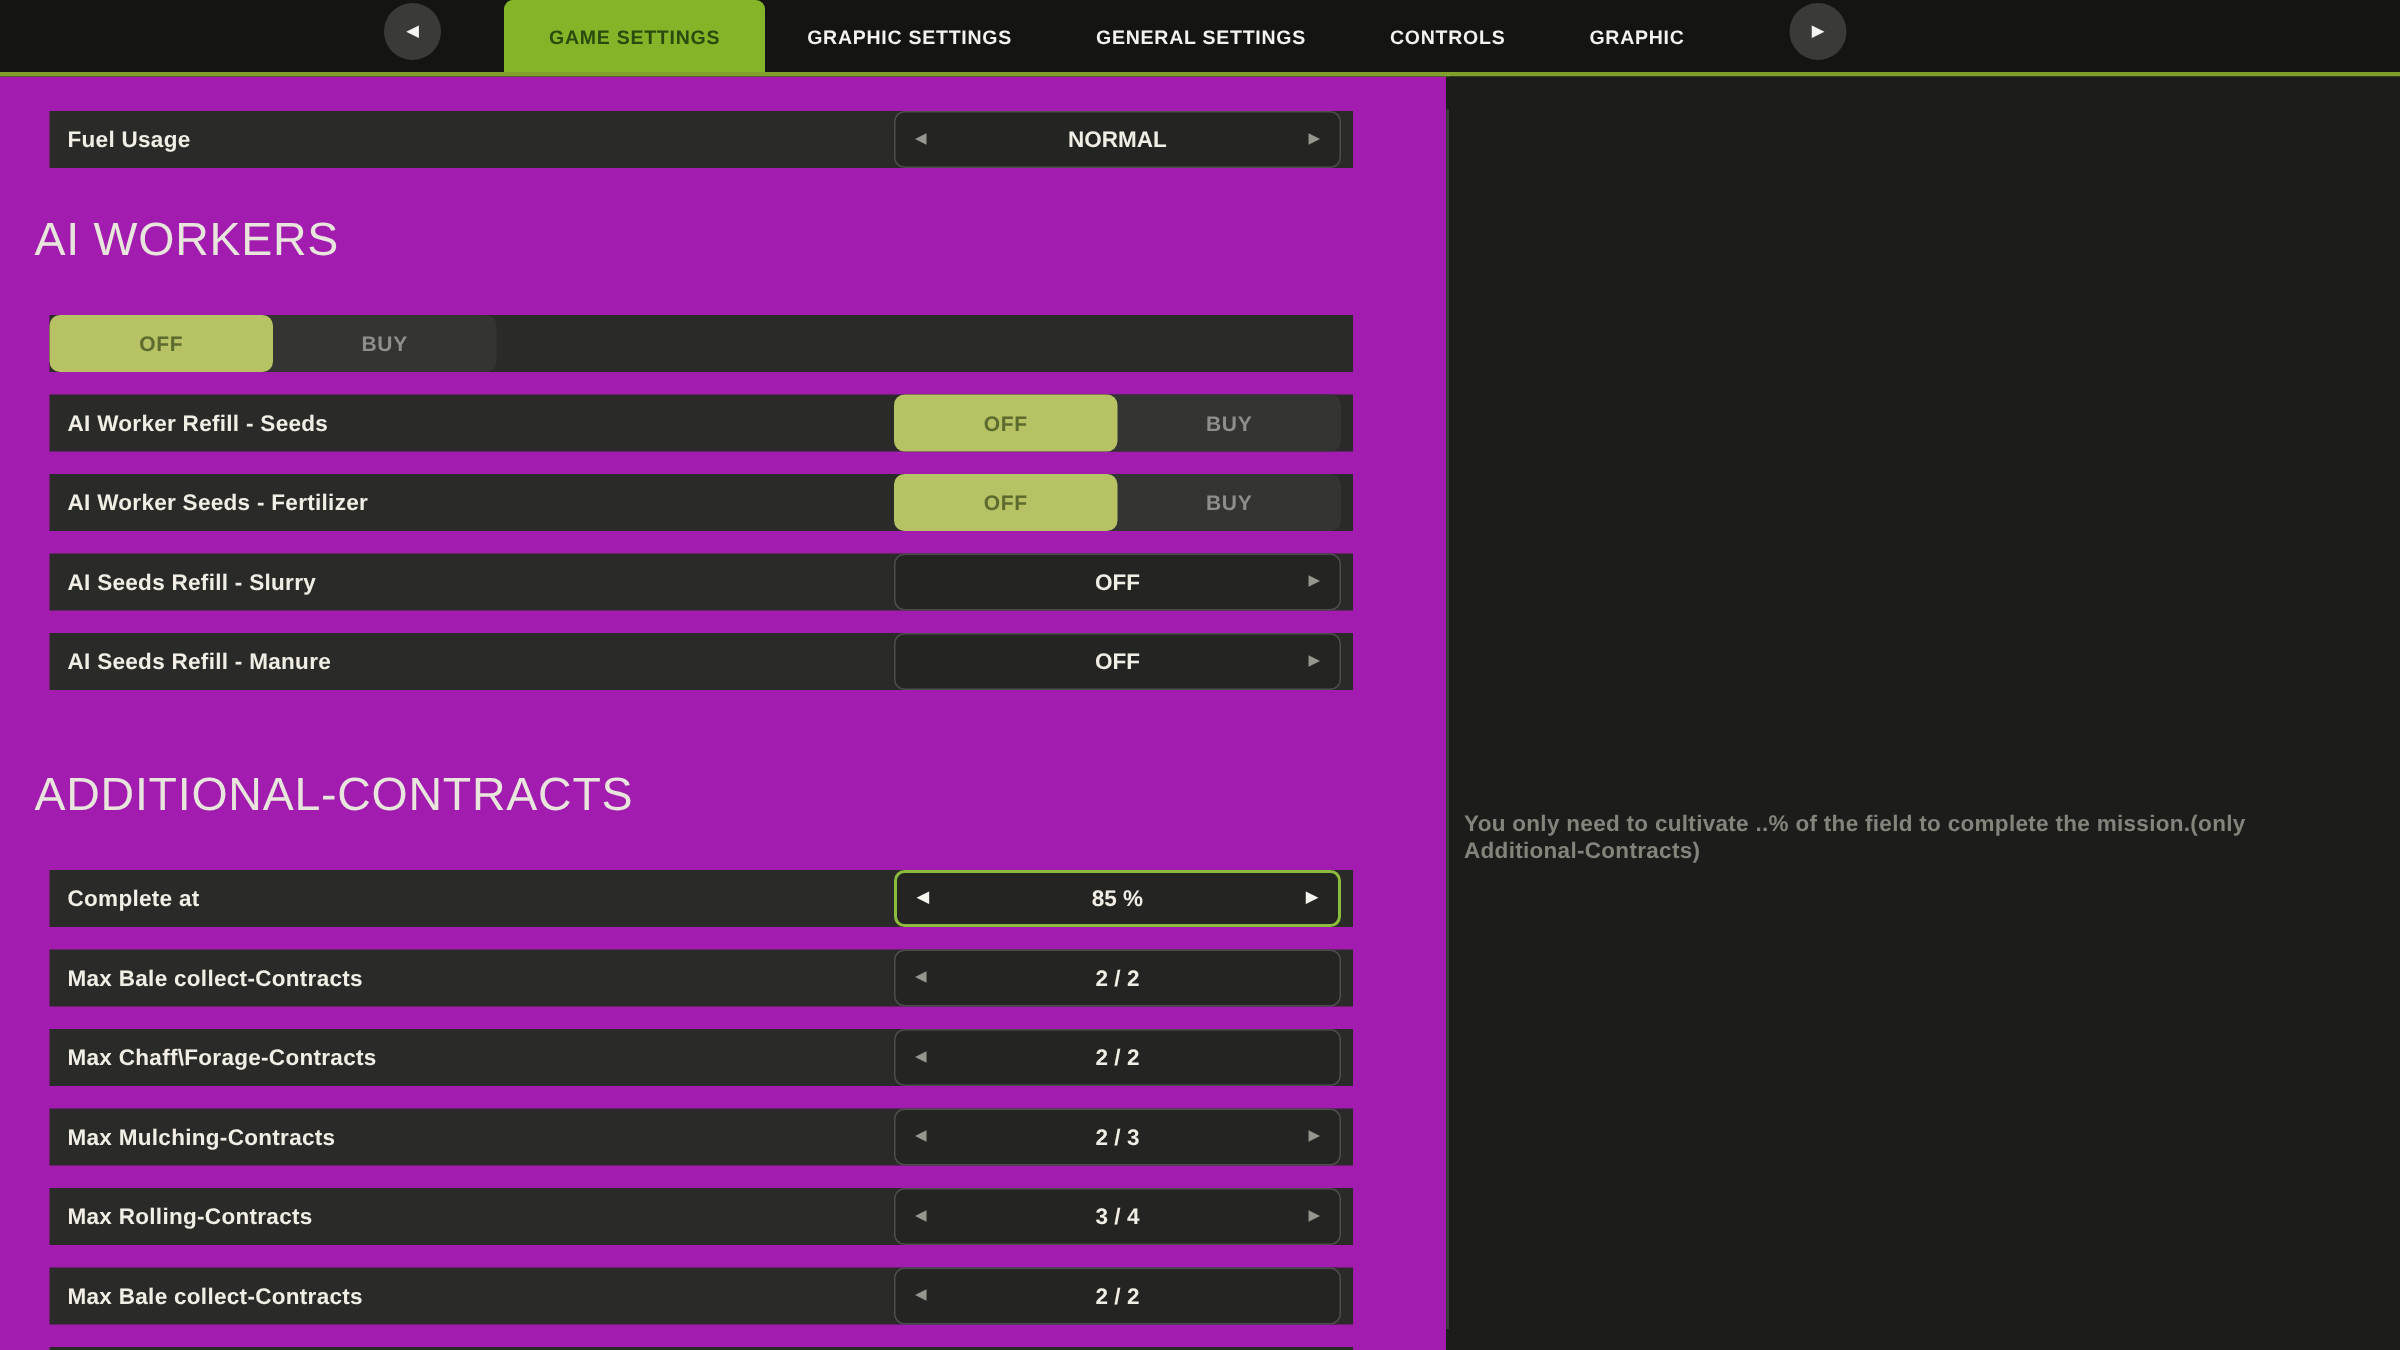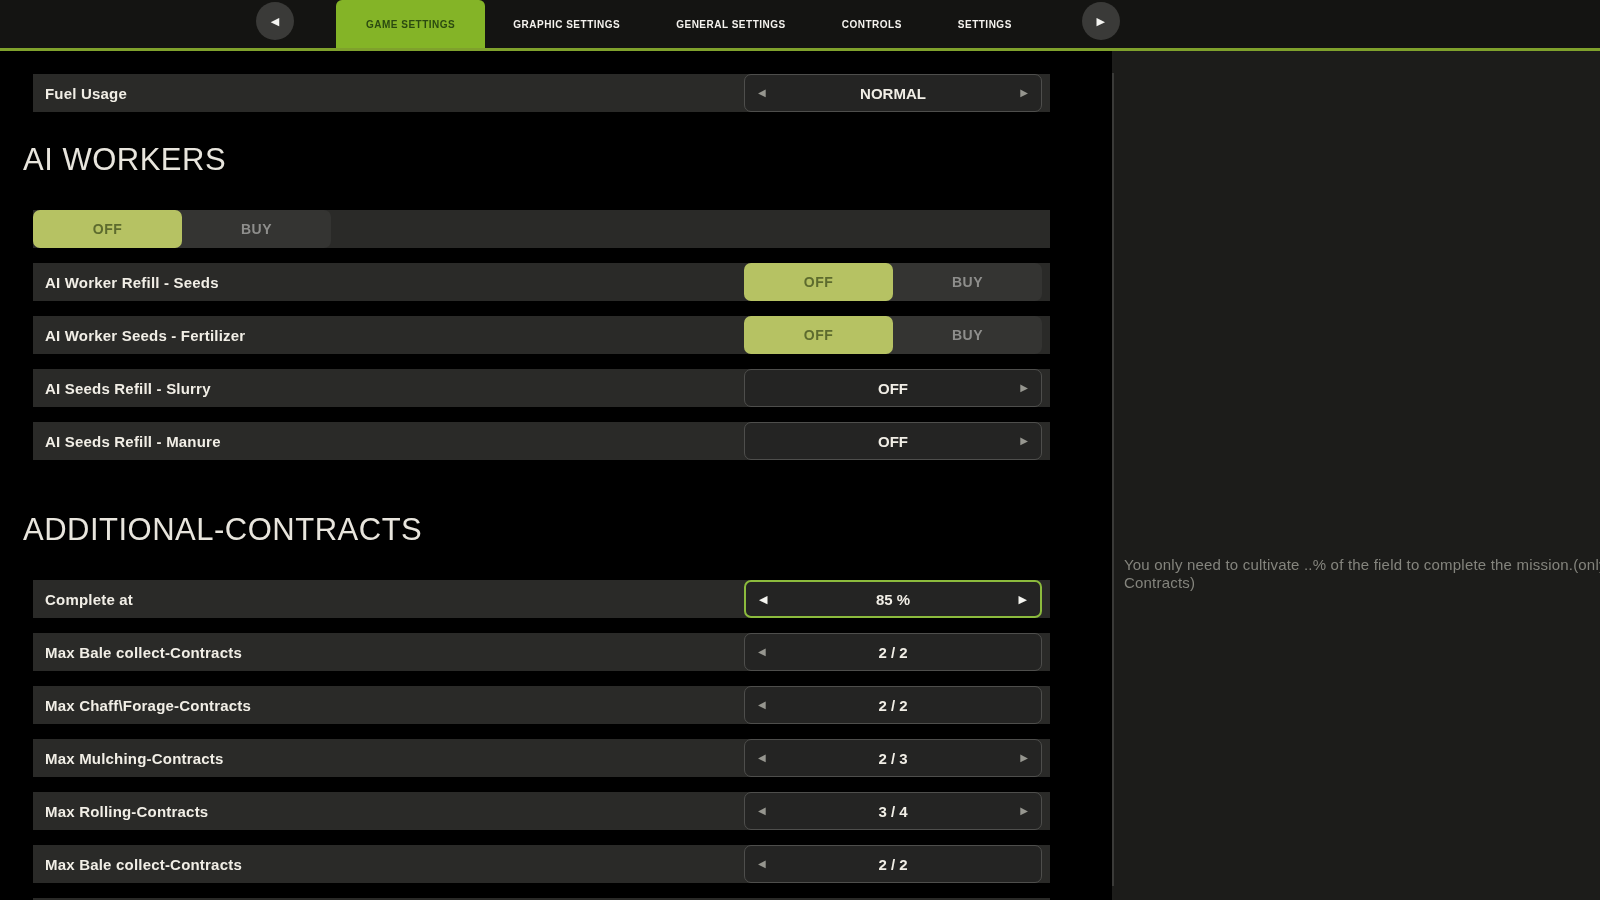--- a/index.html
+++ b/index.html
@@ -9,27 +9,27 @@
   
   .tabbar { height:51px; background:#141412; border-bottom:3px solid #7fa12c;
     display:flex; align-items:stretch; position:relative; }
   .circle-btn { width:38px; height:38px; border-radius:50%; background:#3a3a38;
     align-self:center; margin-top:-6px; display:flex; align-items:center; justify-content:center;
     cursor:pointer; flex:none; }
   .circle-btn.left { margin-left:256px; }
   .circle-btn.right { margin-left:42px; }
   .circle-arrow { color:#f5f5f2; font-size:11px; line-height:1; }
   .tab { display:flex; align-items:center; padding:0 28px; color:#f4f2ee;
-    font-size:10px; font-weight:bold; letter-spacing:.5px; cursor:pointer; }
+    font-size:13px; font-weight:bold; letter-spacing:.5px; cursor:pointer; }
   .tab.first { margin-left:42px; }
   .tab.active { background:#84b427; color:#2b4a10; border-radius:6px 6px 0 0; padding:0 30px; }
 
   
   .content { display:flex; height:849px; }
-  .left-panel { width:1112px; flex:none; background:#000000; padding-top:23px; overflow:hidden; }
+  .left-panel { width:964px; flex:none; background:#a21caf; padding-top:23px; overflow:hidden; }
   .v-divider { width:2px; flex:none; background:#3a3a38; margin:22px 0 14px 0; }
   .right-panel { flex:1; background:#1c1c1a; position:relative; }
 
   .section-title { font-size:31px; line-height:36px; font-weight:400; color:#e8e5dd;
     letter-spacing:.5px; margin:30px 0 32px 23px; }
   .section-title.mt-lg { margin-top:52px; }
 
   .row { height:38px; background:#2a2a28; margin:0 62px 15px 33px;
     display:flex; align-items:center; }
   .row.ghost { height:38px; }
@@ -50,35 +50,35 @@
   .selector.highlight .arrow { color:#f5f5f0; font-size:11px; }
 
   
   .toggle { display:flex; height:100%; background:#343432; border-radius:7px; cursor:pointer; }
   .toggle .opt { flex:1; display:flex; align-items:center; justify-content:center;
     font-size:14px; font-weight:bold; letter-spacing:.5px; }
   .toggle .opt.on  { background:#b6c263; color:#5d6b2e; border-radius:7px; }
   .toggle .opt.dim { color:#8e8e8c; }
 
   
-  .info-text { position:absolute; top:505px; left:10px; width:580px;
-    font-size:15px; line-height:18px; color:#84847d; letter-spacing:.2px; }
+  .info-text { position:absolute; top:490px; left:10px; width:580px;
+    font-size:15px; line-height:18px; color:#84847d; letter-spacing:.2px;font-weight:bold; }
 </style>
 </head>
 <body>
 
 <div class="tabbar">
   <div class="circle-btn left">
     <span class="circle-arrow">◀</span>
   </div>
   <div class="tab first active">GAME SETTINGS</div>
   <div class="tab">GRAPHIC SETTINGS</div>
   <div class="tab">GENERAL SETTINGS</div>
   <div class="tab">CONTROLS</div>
-  <div class="tab">SETTINGS</div>
+  <div class="tab">GRAPHIC</div>
   <div class="circle-btn right">
     <span class="circle-arrow">▶</span>
   </div>
 </div>
 
 <div class="content">
 
   <div class="left-panel">
 
     <div class="row">

